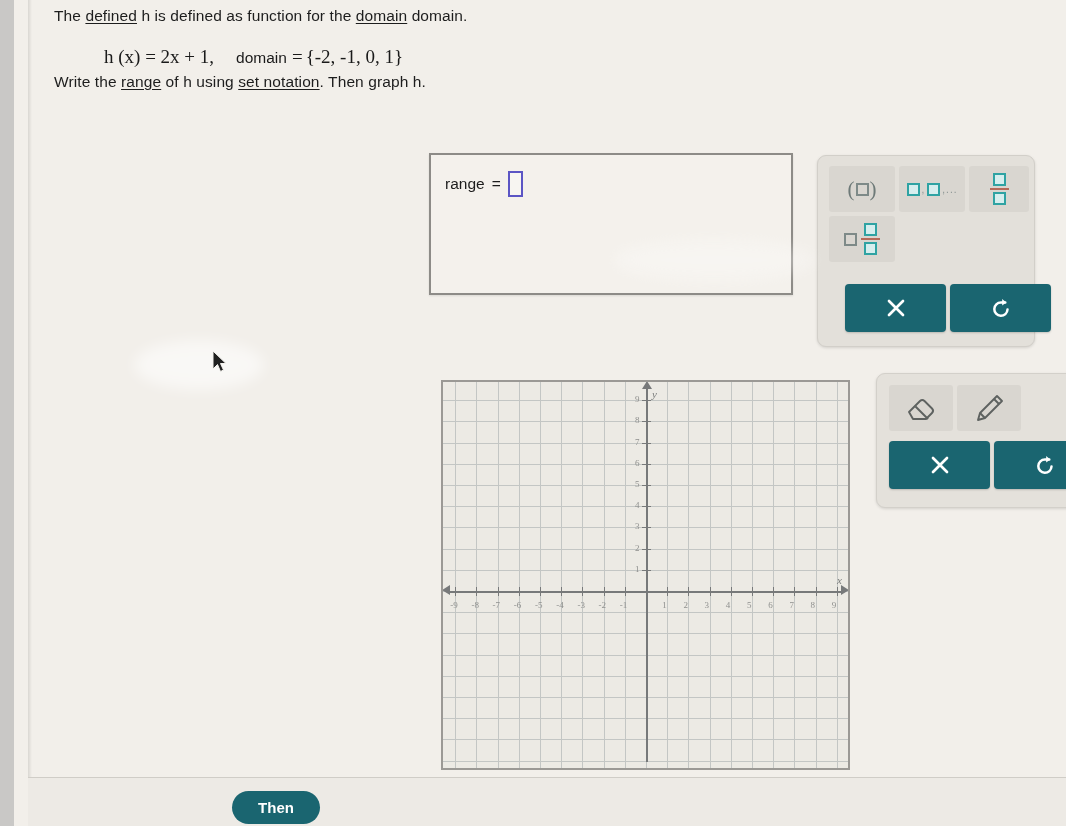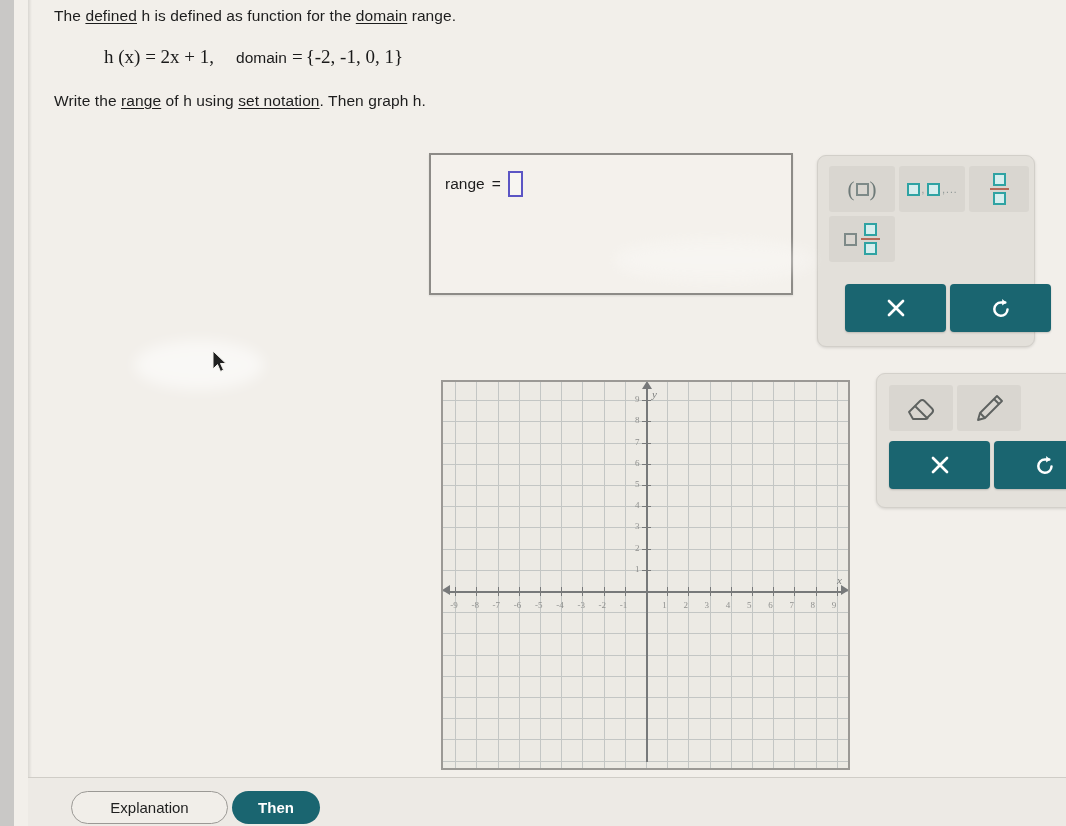--- a/index.html
+++ b/index.html
@@ -36,21 +36,21 @@
     font-size: 15.5px; line-height: 22px; color: #1d1d1d;
     letter-spacing: .1px;
   }
   .u { text-decoration: underline; text-underline-offset: 2px; }
   #equation-line {
     margin-top: 17px; margin-left: 50px;
     font-family: "Liberation Serif", serif;
     font-size: 19px; line-height: 26px; white-space: nowrap;
   }
   #equation-line .rm { font-style: normal; font-family: "Liberation Sans", sans-serif; font-size: 15.5px; }
-  #stmt-line3 { margin-top: 19px; }
+  #stmt-line3 { }
 
   
   #answer-card {
     position: absolute; left: 415px; top: 153px;
     width: 364px; height: 142px;
     background: #f4f1ec;
     border: 2px solid #8d8b87;
     box-shadow: 0 1px 2px rgba(0,0,0,.10);
   }
   #range-row {
@@ -195,21 +195,21 @@
 <body>
 
 <div id="left-rail"></div>
 
 <div id="page-surface">
 
   <div id="rail-shadow"></div>
 
   <div id="problem">
 
-    <div class="stmt-line"><span>The </span><span class="u">defined</span><span> h is defined as function for the </span><span class="u">domain</span><span> range.</span></div>
+    <div class="stmt-line"><span>The </span><span class="u">defined</span><span> h is defined as function for the </span><span class="u">domain</span><span> domain.</span></div>
 
     <div id="equation-line"><span>h (x) = 2x + 1,</span><span style="display:inline-block;width:22px"></span><span class="rm">domain</span><span style="display:inline-block;width:5px"></span><span>=</span><span style="display:inline-block;width:3px"></span><span>{-2, -1, 0, 1}</span></div>
 
     <div class="stmt-line" id="stmt-line3"><span>Write the </span><span class="u">range</span><span> of h using </span><span class="u">set notation</span><span>. Then graph h.</span></div>
   </div>
 
   <div id="answer-card">
     <div id="range-row">
       <span id="range-label">range</span>
       <span id="range-eq">=</span>
@@ -404,21 +404,20 @@
     <div class="teal-btn" id="tool-undo">
       <svg width="24" height="24" viewBox="0 0 24 24">
         <path d="M18.5 13.5 A6.6 6.6 0 1 1 12 6.6 L16.3 6.6" stroke="#ffffff" stroke-width="2.5" fill="none" stroke-linecap="round"></path>
         <path d="M13.2 3.0 L17.2 6.5 L13.2 9.6 Z" fill="#ffffff"></path>
       </svg>
     </div>
   </div>
 
   <div id="footer-divider"></div>
   <div id="footer">
-    <div id="btn-explanation">Explanation</div>
     <div id="btn-check">Then</div>
   </div>
 
   <div class="smudge" style="left:120px;top:340px;width:130px;height:50px;"></div>
   <div class="smudge" style="left:600px;top:240px;width:200px;height:40px;opacity:.5"></div>
 
   <svg id="cursor" width="18" height="26" viewBox="0 0 18 26">
     <path d="M2 1 L2 19 L6.5 14.5 L9.5 21.5 L12.5 20 L9.5 13.5 L15 13.5 Z" fill="#202020" stroke="#f4f2ee" stroke-width="1"></path>
   </svg>
 

